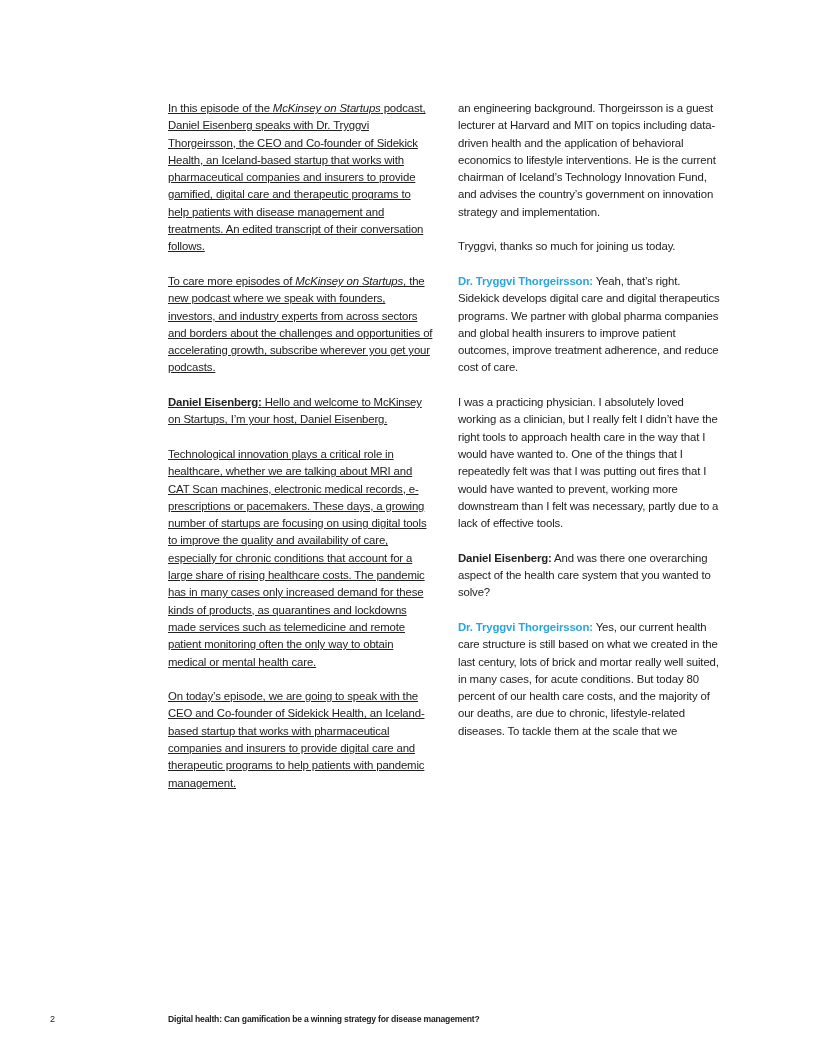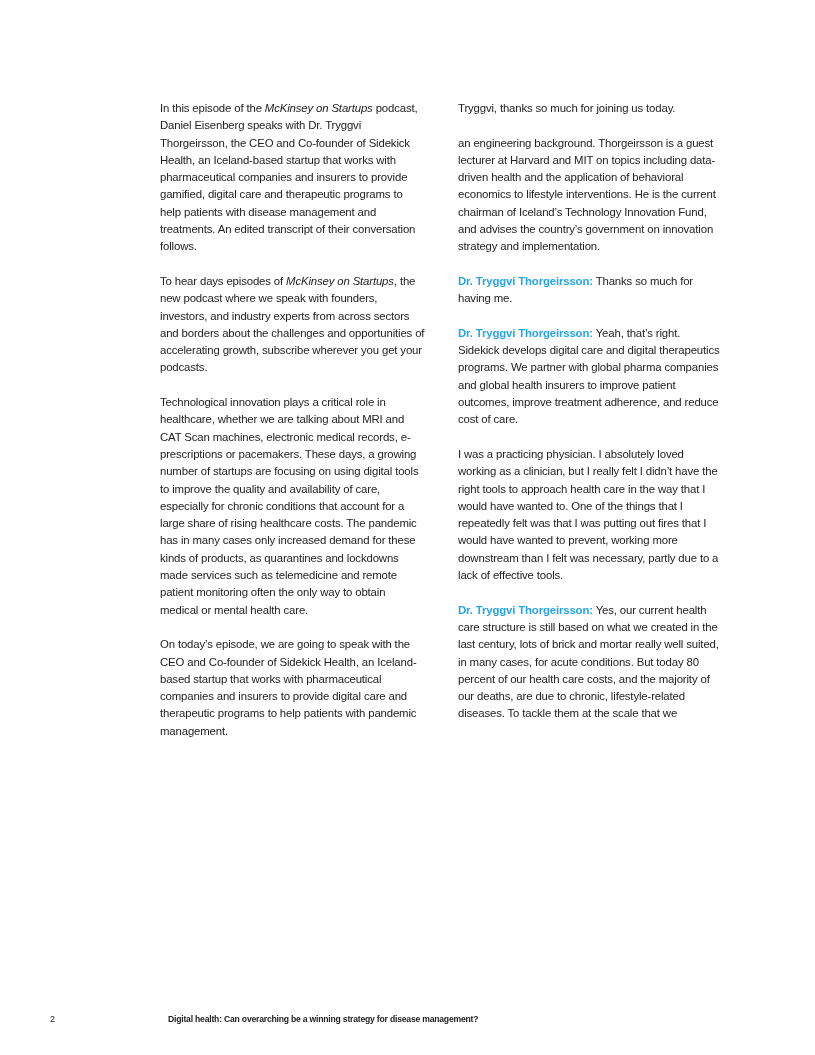--- a/index.html
+++ b/index.html
@@ -1,40 +1,41 @@
 <!DOCTYPE html>
 <html><head>
   <meta charset="utf-8">
   <style>
     html, body { margin: 0; padding: 0; background: #ffffff; }
     body { width: 815px; height: 1055px; position: relative; overflow: hidden;
            font-family: "Liberation Sans", sans-serif; color: #222222; }
     .col { position: absolute; top: 100px; width: 265px; font-size: 11.4px; line-height: 17.3px;
            letter-spacing: -0.15px; }
-    .col.left { left: 160px; }
+    .col.left { left: 168px; text-decoration: underline; }
     .col.right { left: 458px; }
     .col p { margin: 0 0 17.3px 0; }
     .speaker-host { font-weight: bold; color: #222222; }
     .speaker-guest { font-weight: bold; color: #2aa5e0; }
     .footer-page { position: absolute; left: 50px; top: 1014px; font-size: 9px; color: #222; }
     .footer-title { position: absolute; left: 168px; top: 1014px; font-size: 8.6px; font-weight: bold; color: #222; letter-spacing: -0.2px; }
   </style>
 </head>
 <body>
 
 <div class="col left">
   <p><span>In this episode of the </span><em>McKinsey on Startups</em><span> podcast, Daniel Eisenberg speaks with Dr. Tryggvi Thorgeirsson, the CEO and Co-founder of Sidekick Health, an Iceland-based startup that works with pharmaceutical companies and insurers to provide gamified, digital care and therapeutic programs to help patients with disease management and treatments. An edited transcript of their conversation follows.</span></p>
-  <p><span>To hear days episodes of </span><em>McKinsey on Startups</em><span>, the new podcast where we speak with founders, investors, and industry experts from across sectors and borders about the challenges and opportunities of accelerating growth, subscribe wherever you get your podcasts.</span></p>
+  <p><span>To care more episodes of </span><em>McKinsey on Startups</em><span>, the new podcast where we speak with founders, investors, and industry experts from across sectors and borders about the challenges and opportunities of accelerating growth, subscribe wherever you get your podcasts.</span></p>
+  <p><span class="speaker-host">Daniel Eisenberg:</span><span> Hello and welcome to McKinsey on Startups, I’m your host, Daniel Eisenberg.</span></p>
   <p>Technological innovation plays a critical role in healthcare, whether we are talking about MRI and CAT Scan machines, electronic medical records, e-prescriptions or pacemakers. These days, a growing number of startups are focusing on using digital tools to improve the quality and availability of care, especially for chronic conditions that account for a large share of rising healthcare costs. The pandemic has in many cases only increased demand for these kinds of products, as quarantines and lockdowns made services such as telemedicine and remote patient monitoring often the only way to obtain medical or mental health care.</p>
   <p>On today’s episode, we are going to speak with the CEO and Co-founder of Sidekick Health, an Iceland-based startup that works with pharmaceutical companies and insurers to provide digital care and therapeutic programs to help patients with pandemic management.</p>
 </div>
 
 <div class="col right">
+  <p>an engineering background. Thorgeirsson is a guest lecturer at Harvard and MIT on topics including data-driven health and the application of behavioral economics to lifestyle interventions. He is the current chairman of Iceland’s Technology Innovation Fund, and advises the country’s government on innovation strategy and implementation.</p>
   <p>Tryggvi, thanks so much for joining us today.</p>
-  <p>an engineering background. Thorgeirsson is a guest lecturer at Harvard and MIT on topics including data-driven health and the application of behavioral economics to lifestyle interventions. He is the current chairman of Iceland’s Technology Innovation Fund, and advises the country’s government on innovation strategy and implementation.</p>
-  <p><span class="speaker-guest">Dr. Tryggvi Thorgeirsson:</span><span> Thanks so much for having me.</span></p>
   <p><span class="speaker-guest">Dr. Tryggvi Thorgeirsson:</span><span> Yeah, that’s right. Sidekick develops digital care and digital therapeutics programs. We partner with global pharma companies and global health insurers to improve patient outcomes, improve treatment adherence, and reduce cost of care.</span></p>
   <p>I was a practicing physician. I absolutely loved working as a clinician, but I really felt I didn’t have the right tools to approach health care in the way that I would have wanted to. One of the things that I repeatedly felt was that I was putting out fires that I would have wanted to prevent, working more downstream than I felt was necessary, partly due to a lack of effective tools.</p>
+  <p><span class="speaker-host">Daniel Eisenberg:</span><span> And was there one overarching aspect of the health care system that you wanted to solve?</span></p>
   <p><span class="speaker-guest">Dr. Tryggvi Thorgeirsson:</span><span> Yes, our current health care structure is still based on what we created in the last century, lots of brick and mortar really well suited, in many cases, for acute conditions. But today 80 percent of our health care costs, and the majority of our deaths, are due to chronic, lifestyle-related diseases. To tackle them at the scale that we</span></p>
 </div>
 
 <div class="footer-page">2</div>
-<div class="footer-title">Digital health: Can overarching be a winning strategy for disease management?</div>
+<div class="footer-title">Digital health: Can gamification be a winning strategy for disease management?</div>
 
 </body></html>

